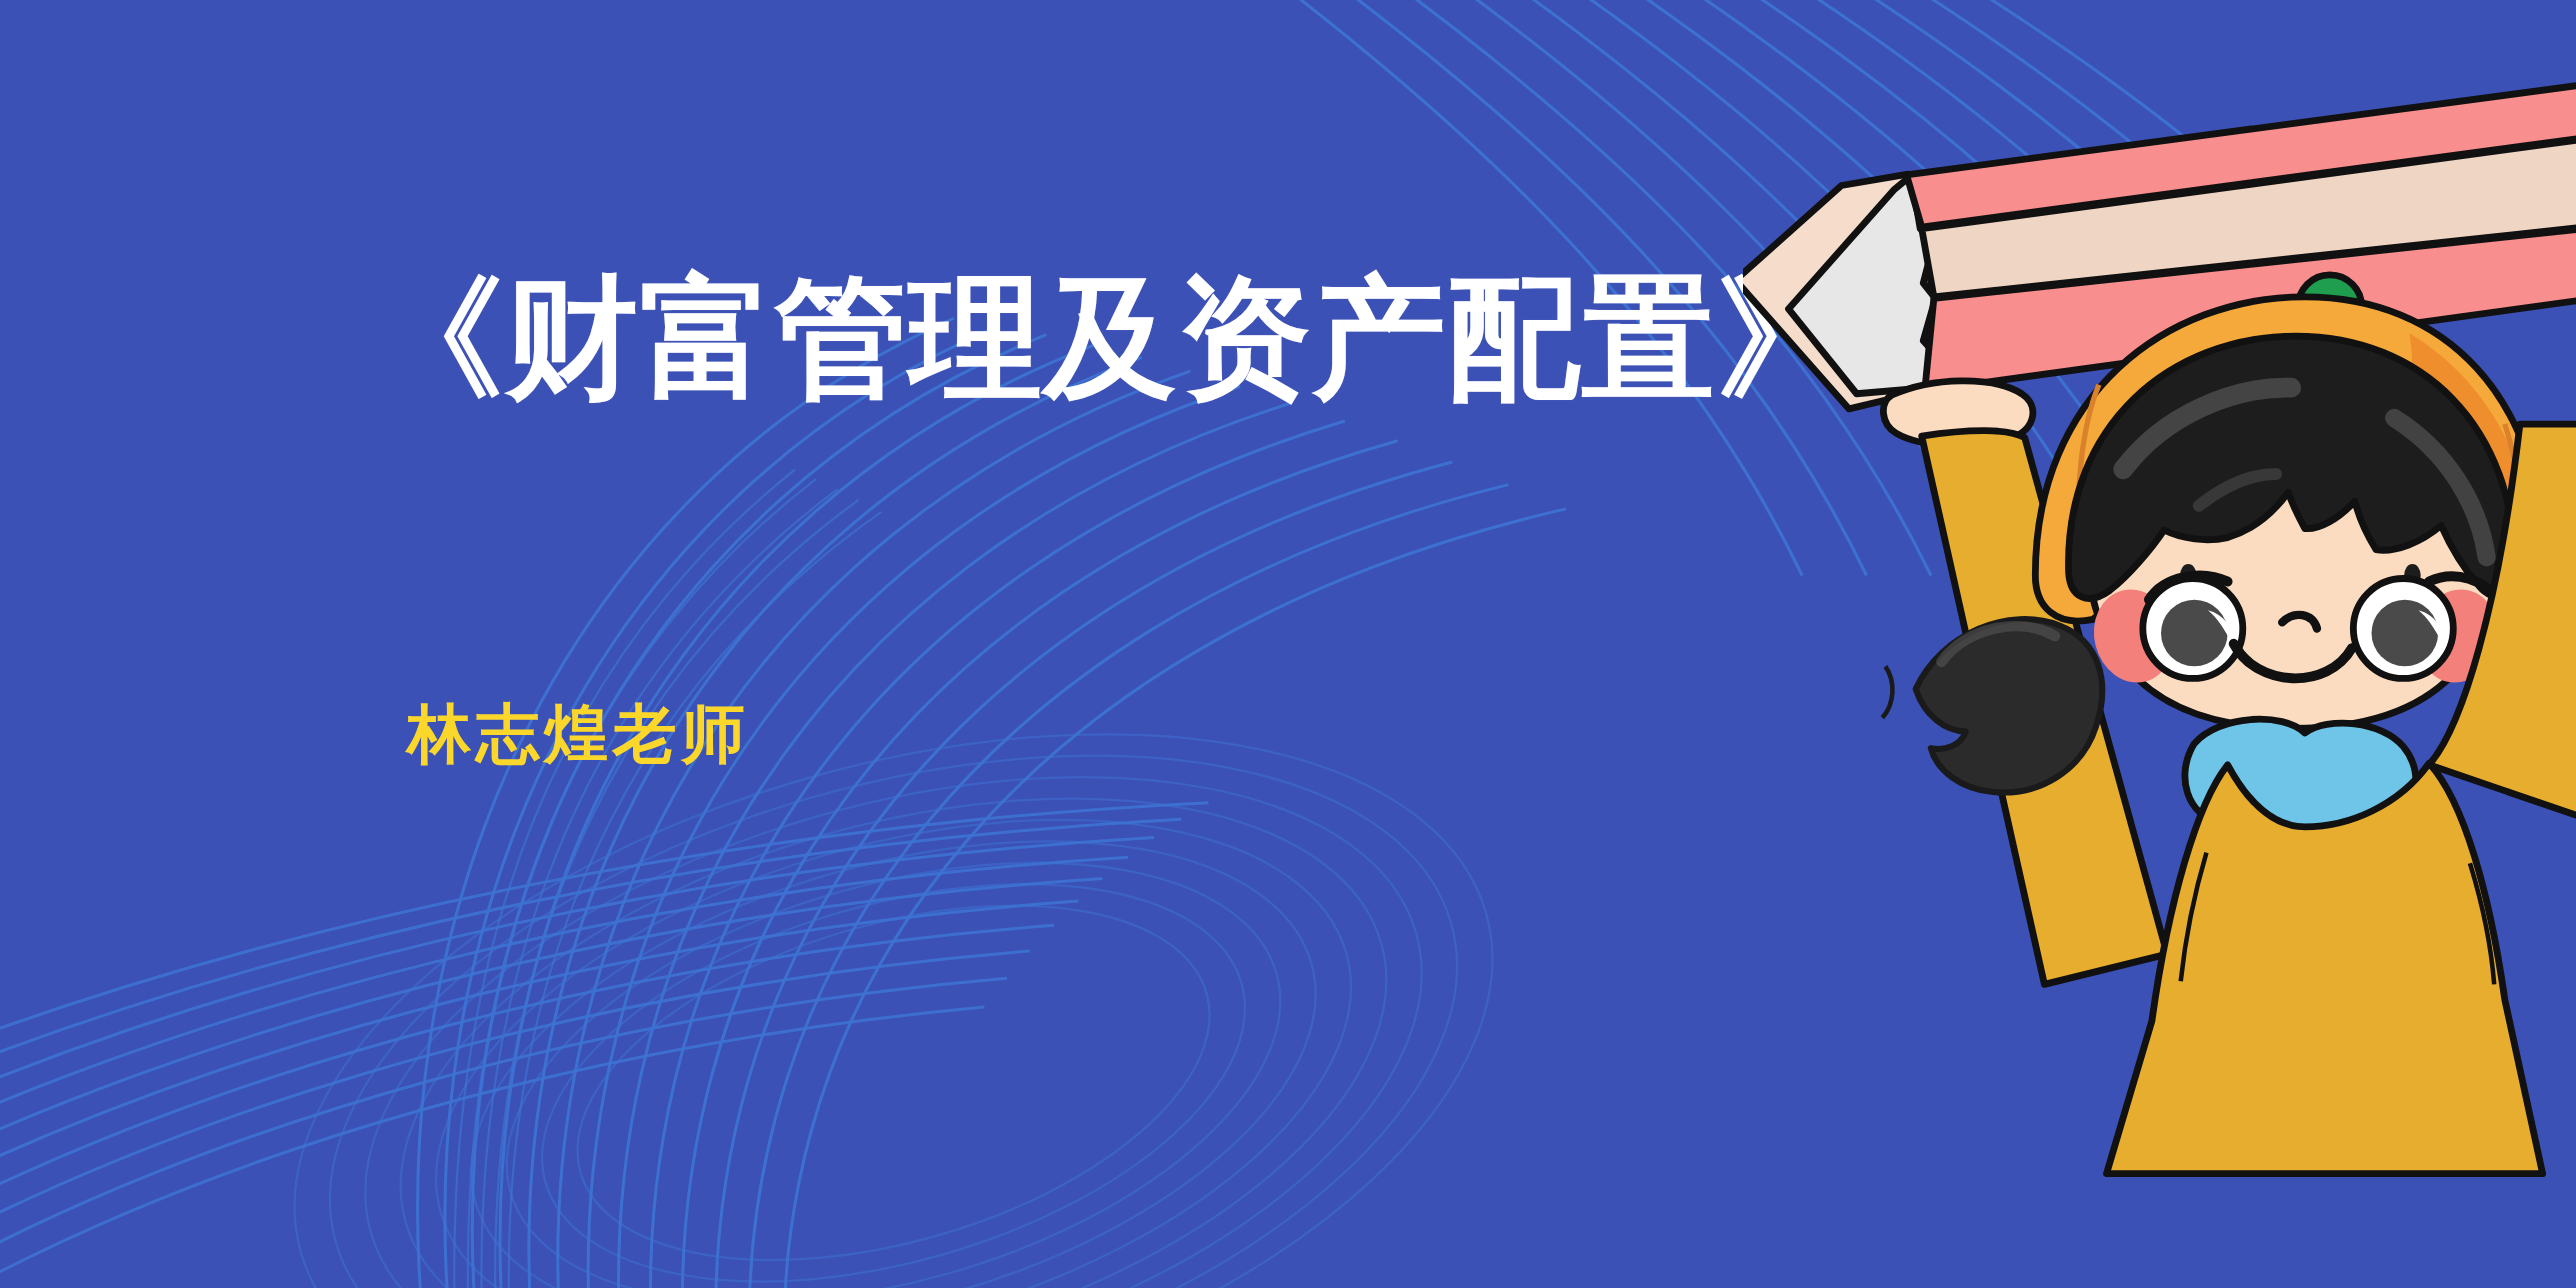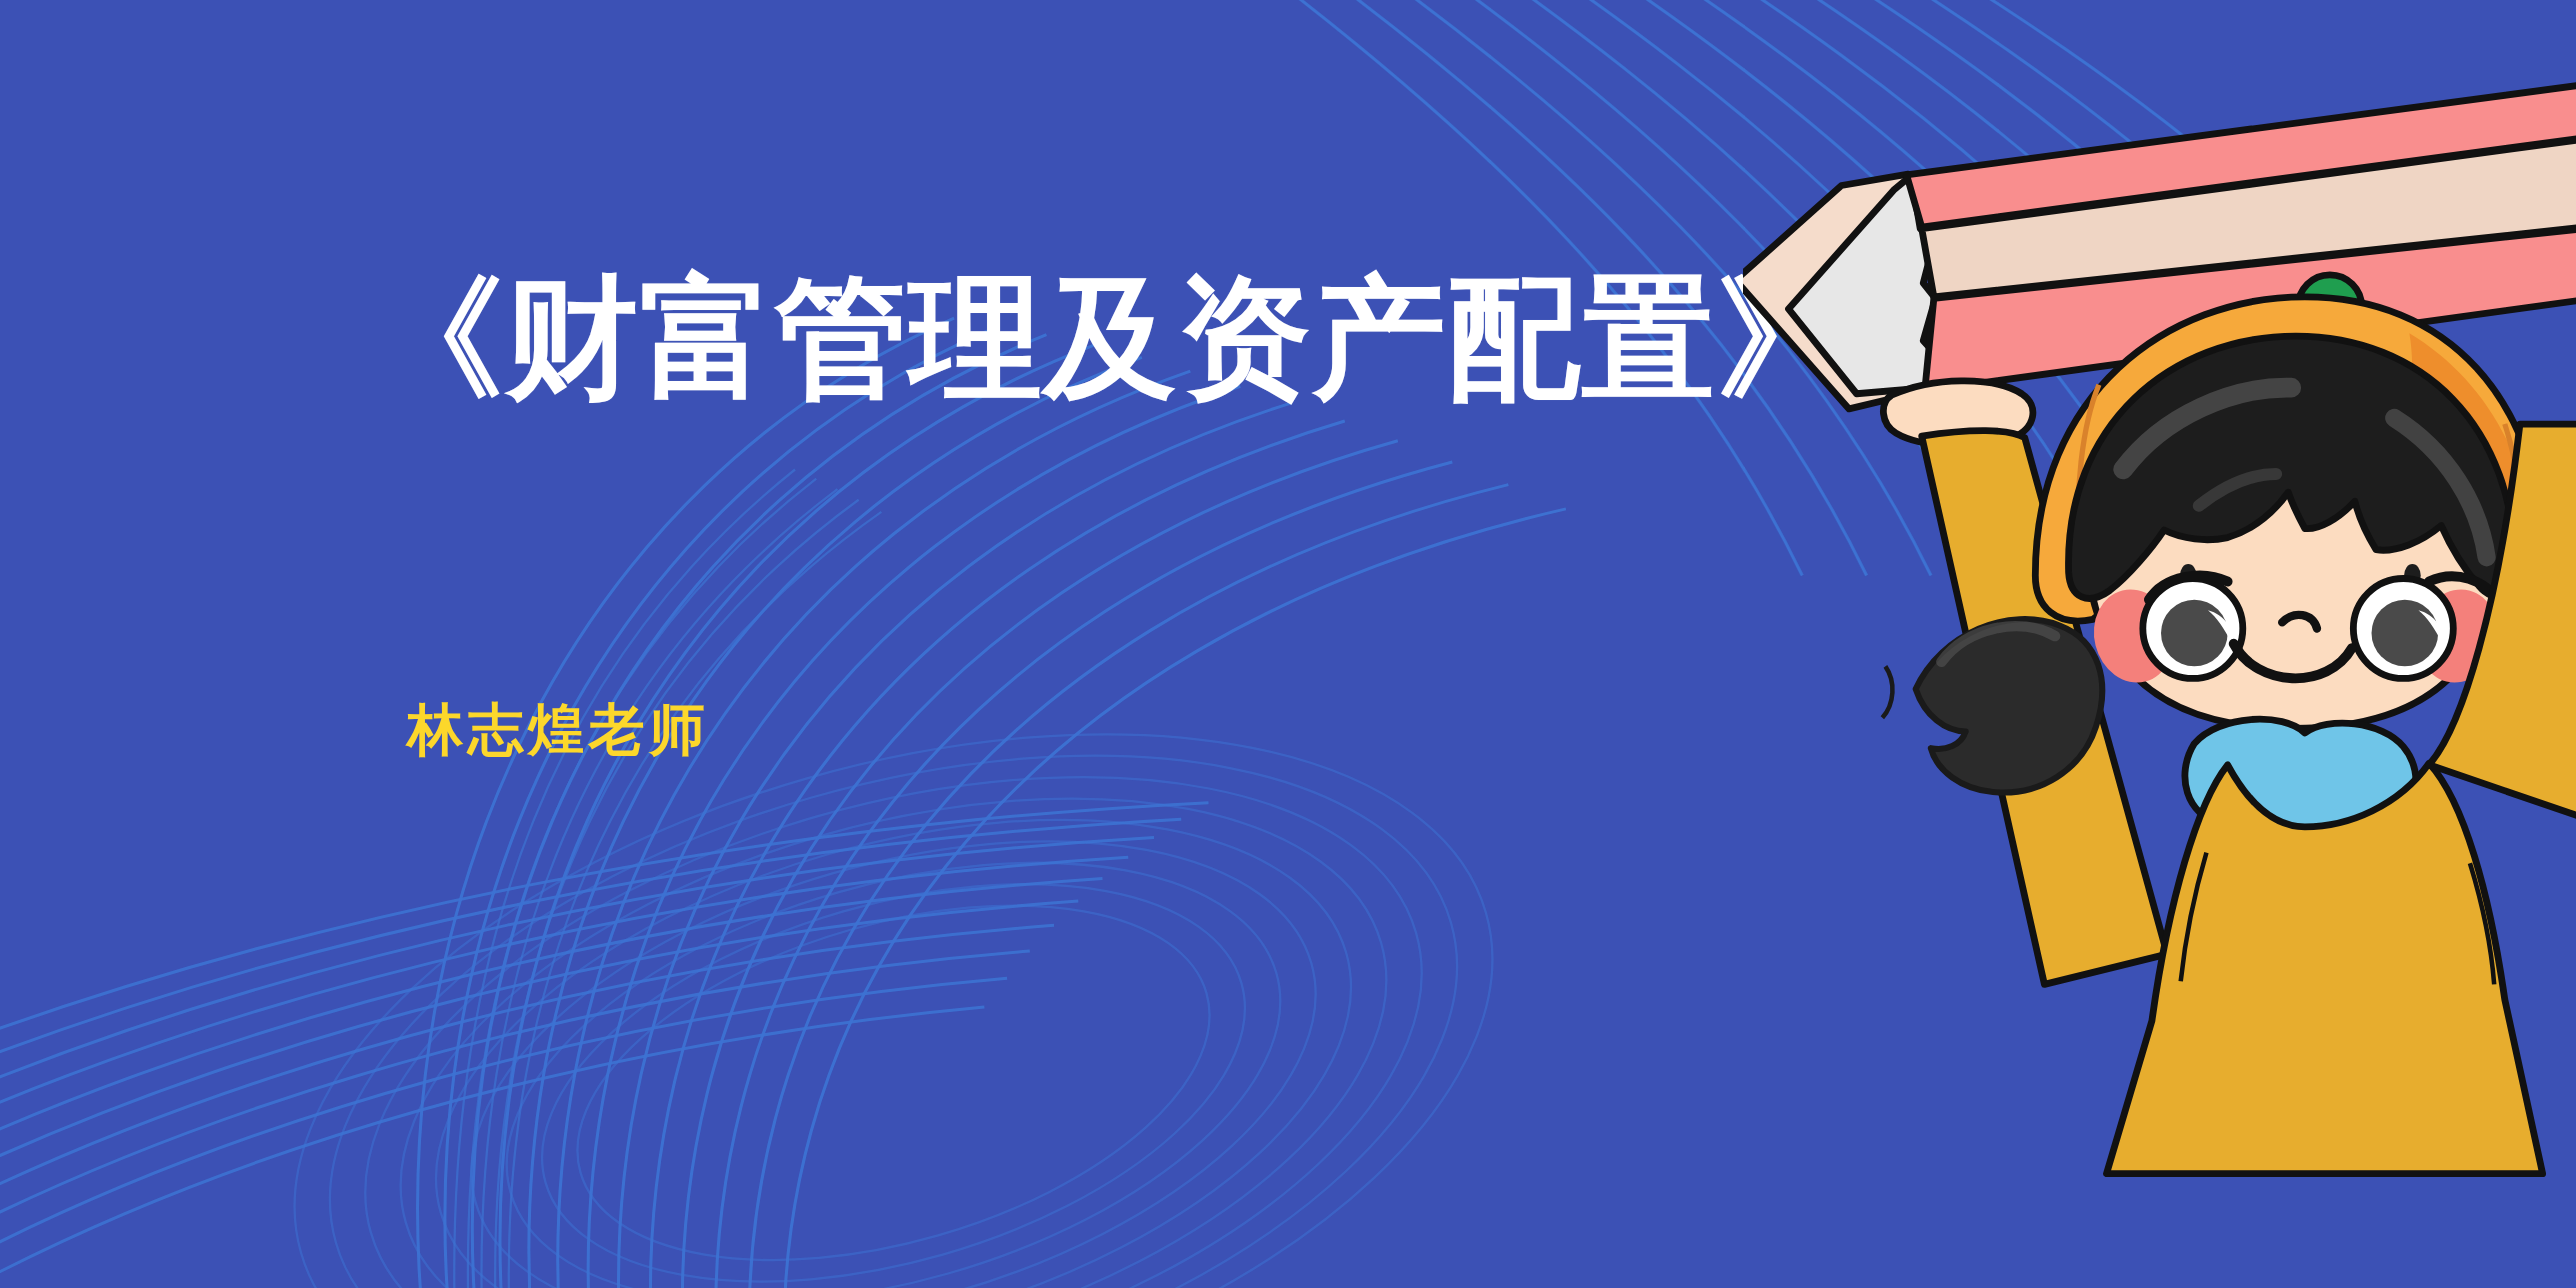--- a/index.html
+++ b/index.html
@@ -40,21 +40,21 @@
     letter-spacing:1.5px;
     white-space:nowrap;
     font-family:"DejaVu Sans","Liberation Sans",sans-serif;
     text-shadow:0 0 0.8px rgba(255,255,255,.35);
   }
   .slide-subtitle{
     margin:0;
     position:absolute;
     left:36px;
     top:432px;
-    font-size:56px;
+    font-size:64px;
     line-height:1.1;
     font-weight:bold;
     color:#FCD72B;
     letter-spacing:4.5px;
     white-space:nowrap;
     font-family:"DejaVu Sans","Liberation Sans",sans-serif;
   }
 
   
   .illustration{

